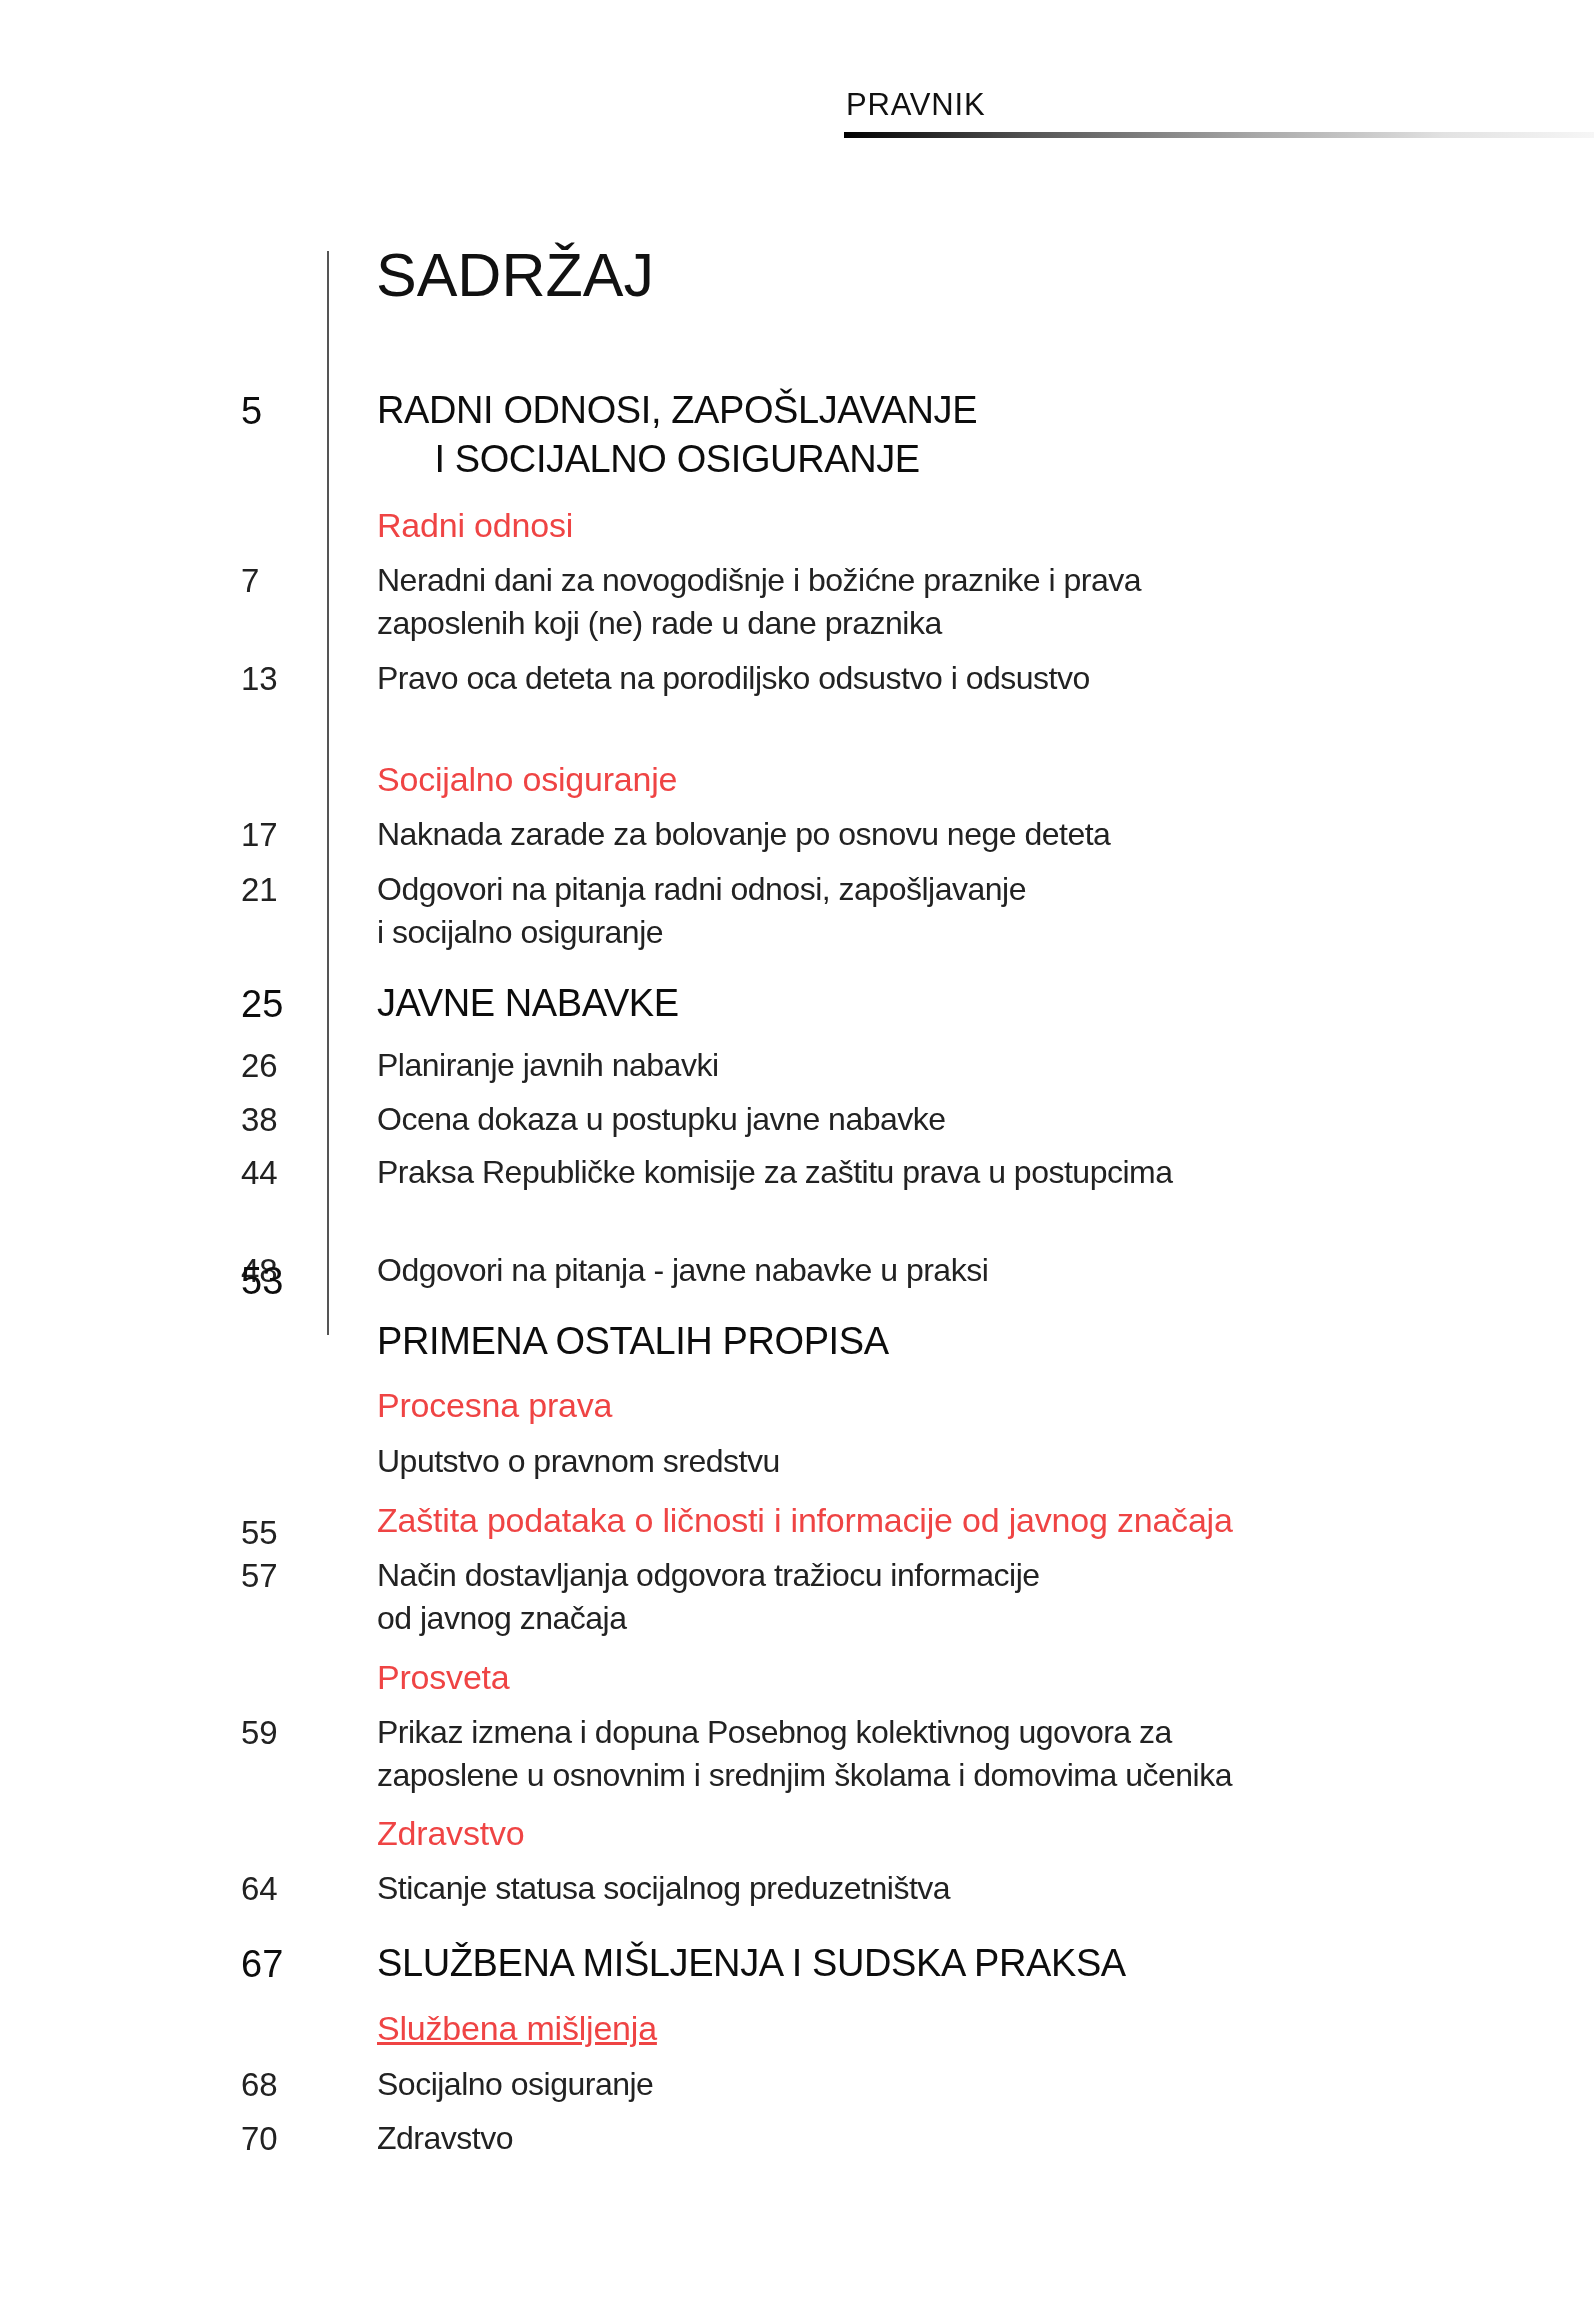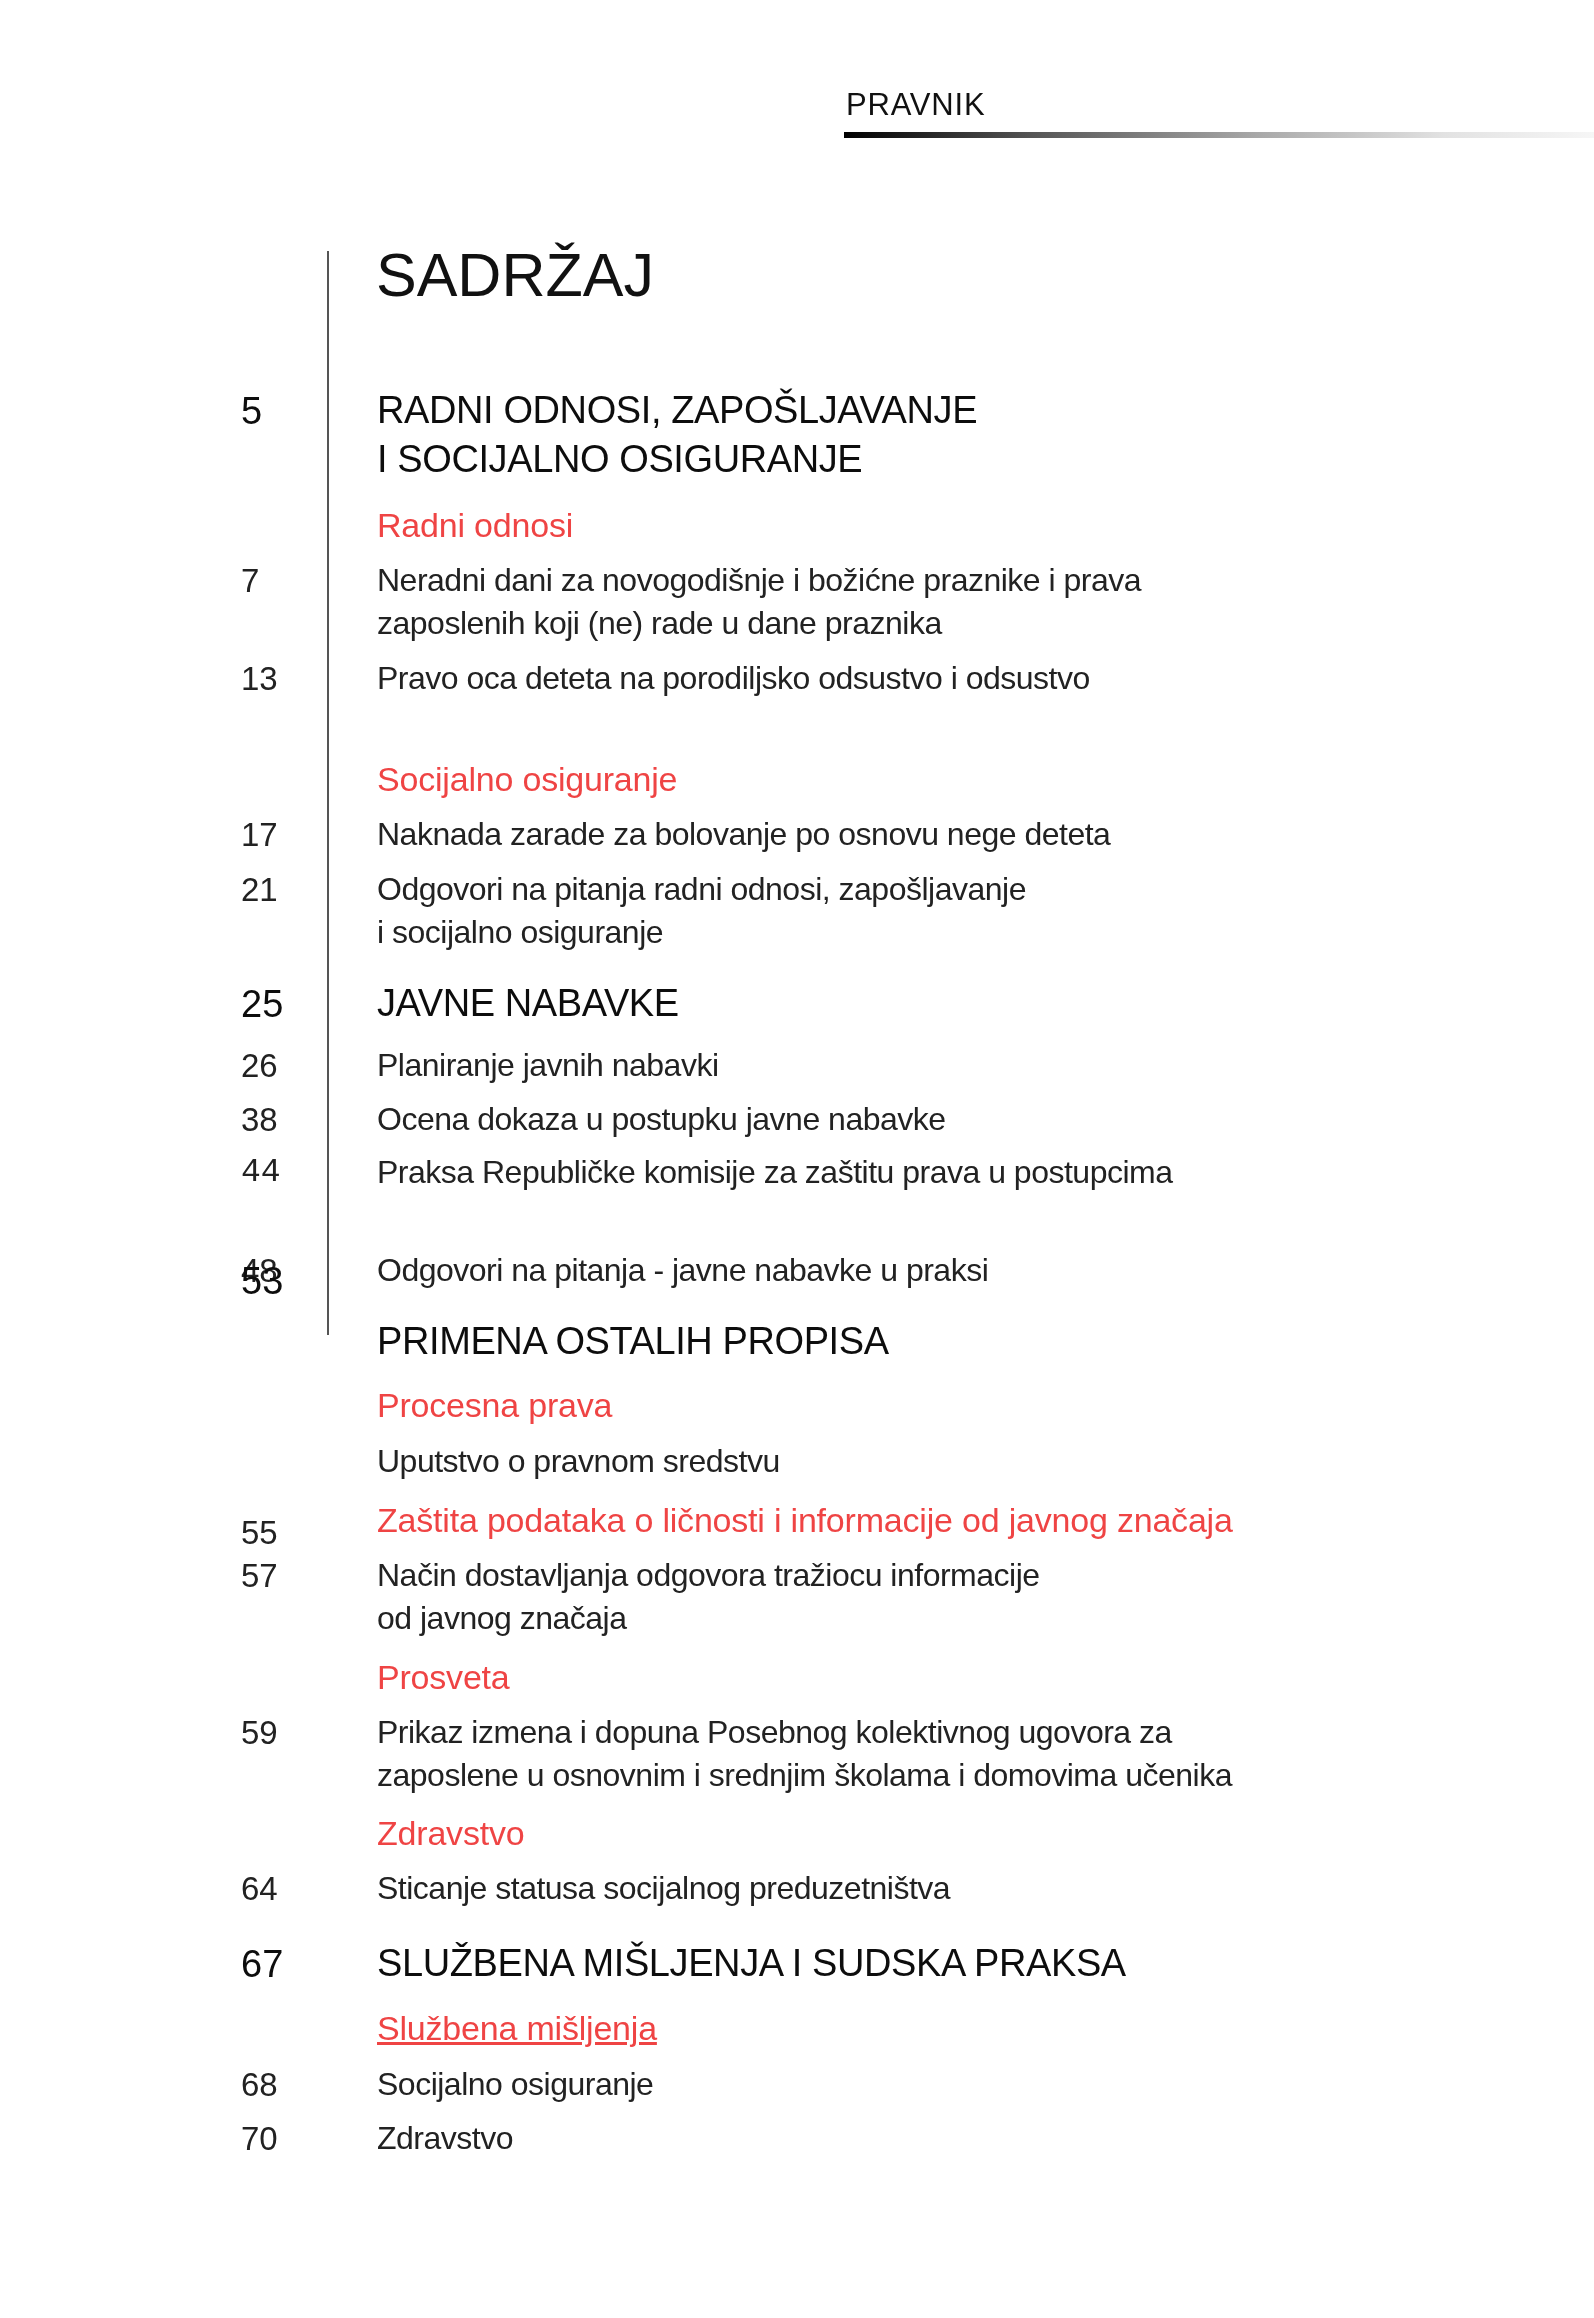--- a/index.html
+++ b/index.html
@@ -26,21 +26,21 @@
 
 <div class="header-title">PRAVNIK</div>
 <div class="header-bar"></div>
 
 <div class="toc-title">SADRŽAJ</div>
 <div class="rule"></div>
 
 <div id="toc">
     <div class="row sec">
       <span class="num" style="top: 392px;">5</span>
-      <div class="txt" style="top: 386px;">
+      <div class="txt" style="top: 386px; text-align: center;">
         <span class="ln">RADNI ODNOSI, ZAPOŠLJAVANJE</span>
         <span class="ln">I SOCIJALNO OSIGURANJE</span>
       </div>
     </div>
     <div class="row sub">
       <div class="txt" style="top: 504px;">
         <span class="ln">Radni odnosi</span>
       </div>
     </div>
     <div class="row ent">
@@ -86,21 +86,21 @@
         <span class="ln">Planiranje javnih nabavki</span>
       </div>
     </div>
     <div class="row ent">
       <span class="num" style="top: 1103px;">38</span>
       <div class="txt" style="top: 1098px;">
         <span class="ln">Ocena dokaza u postupku javne nabavke</span>
       </div>
     </div>
     <div class="row ent">
-      <span class="num" style="top: 1156px; font-family: Liberation Mono, monospace;">44</span>
+      <span class="num" style="top: 1156px;">44</span>
       <div class="txt" style="top: 1151px;">
         <span class="ln">Praksa Republičke komisije za zaštitu prava u postupcima</span>
       </div>
     </div>
     <div class="row ent">
       <span class="num" style="top: 1254px;">48</span>
       <div class="txt" style="top: 1249px;">
         <span class="ln">Odgovori na pitanja - javne nabavke u praksi</span>
       </div>
     </div>

